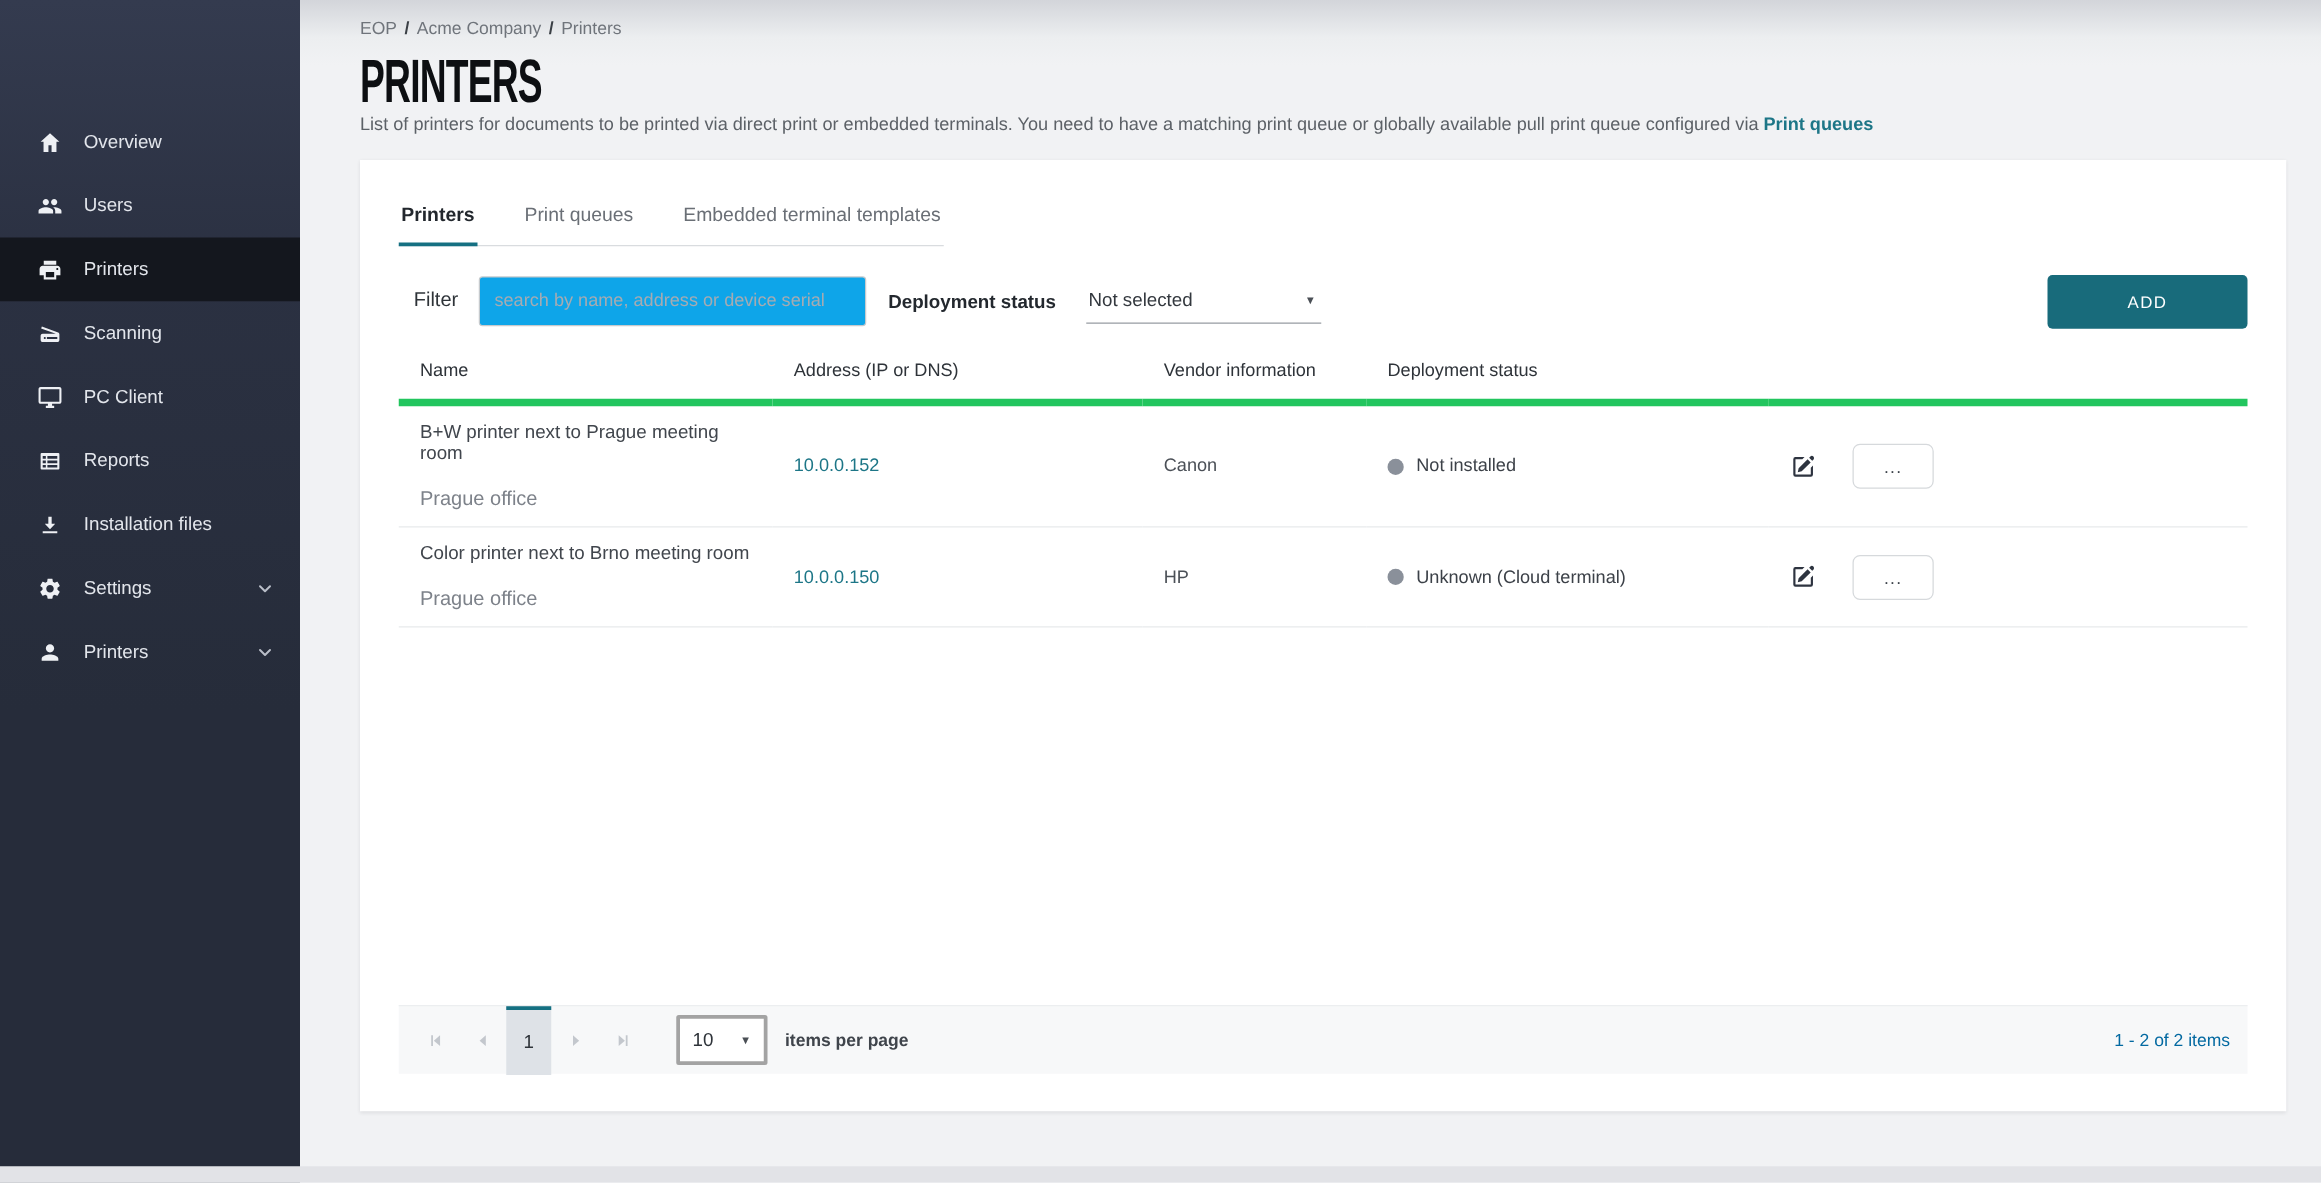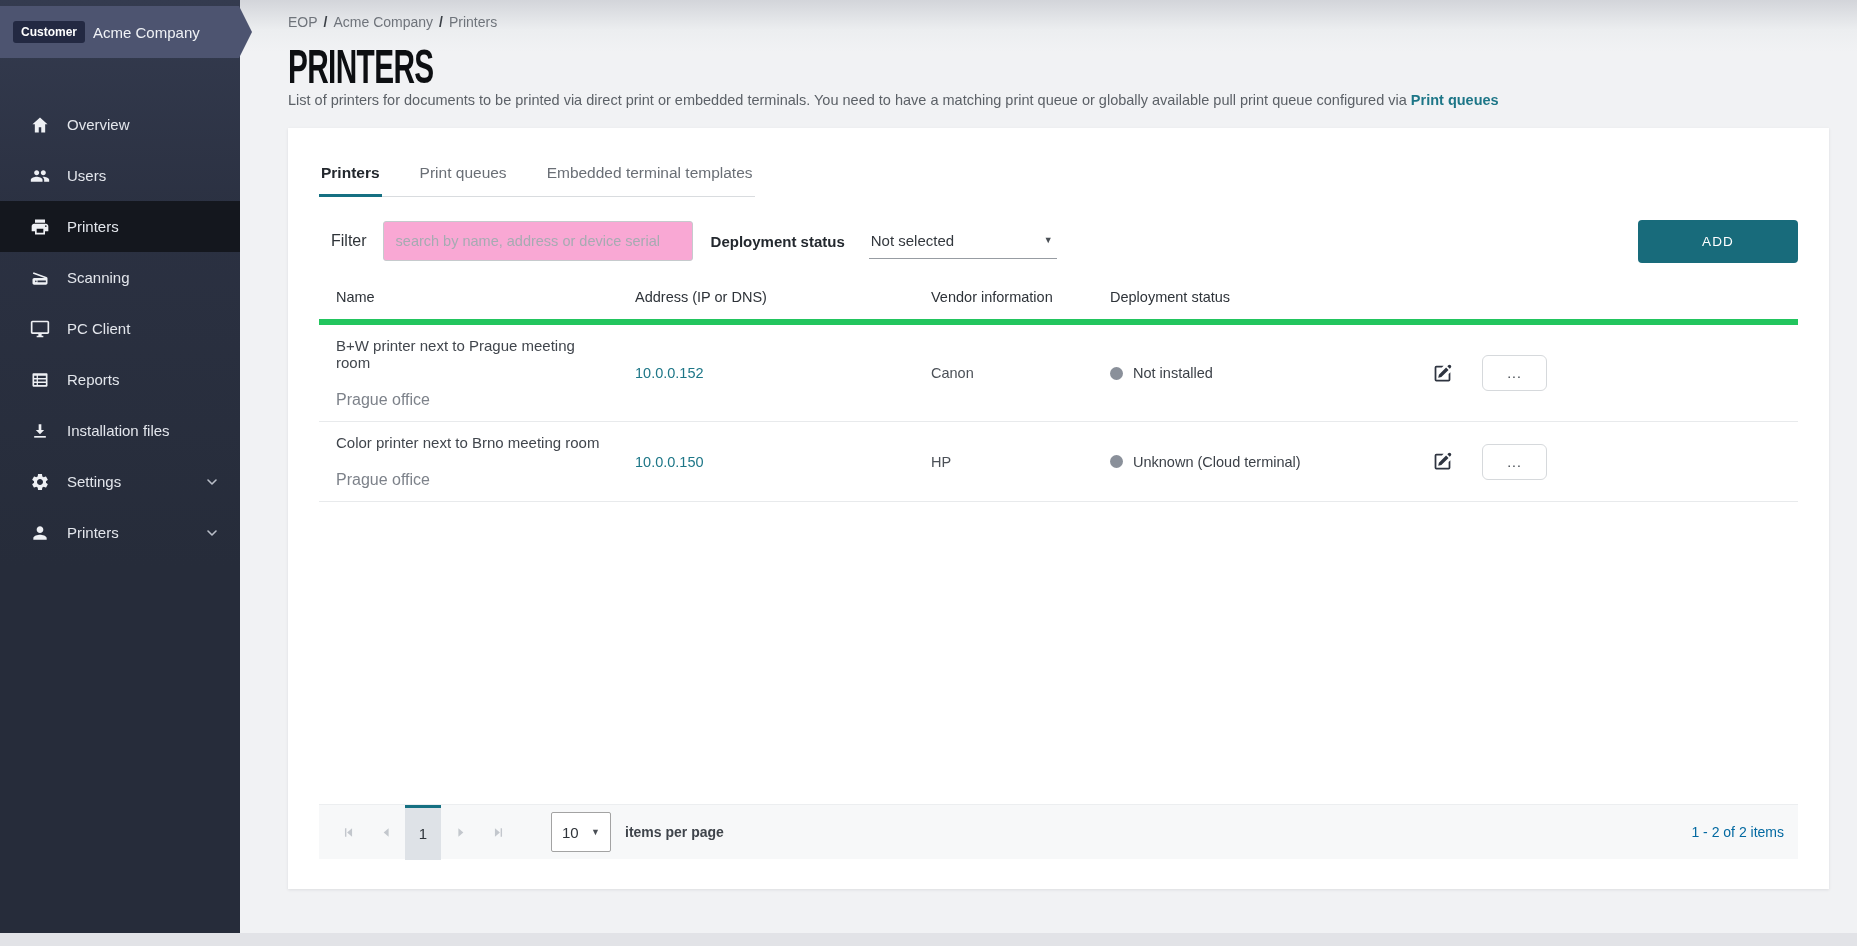--- a/index.html
+++ b/index.html
@@ -7,21 +7,21 @@
   .app { display:flex; width:100%; height:100%; position:relative; }
 
   
   .sidebar { position:relative; width:240px; min-width:240px; height:100%;
     background:linear-gradient(180deg,#343b4f 0%, #2b3142 22%, #262c3a 60%, #262c3a 100%); z-index:2; }
   .ribbon { position:absolute; top:6px; left:0; width:252px; height:52px; background:#4d5470;
     clip-path:polygon(0 0, calc(100% - 13px) 0, 100% 50%, calc(100% - 13px) 100%, 0 100%);
     display:flex; align-items:center; padding-left:13px; gap:8px; }
   .badge { background:#232942; color:#fff; font-size:12px; font-weight:bold; padding:4px 8px; border-radius:3px; }
   .customer-name { color:#f0f2f6; font-size:15px; }
-  .nav { position:absolute; top:99px; left:0; width:100%; }
+  .nav { position:absolute; top:88px; left:0; width:100%; }
   .nav-item { height:51px; display:flex; align-items:center; padding:0 20px 0 30px; gap:17px;
     color:#e3e6ec; font-size:15px; cursor:pointer; }
   .nav-item.active { background:#14171e; }
   .nav-icon { width:20px; height:20px; color:#eef0f4; flex:none; }
   .nav-icon svg { width:20px; height:20px; display:block; }
   .nav-chevron { margin-left:auto; width:16px; height:16px; color:#b9bec8; }
   .nav-chevron svg { width:16px; height:16px; display:block; }
 
   
   .main { flex:1; height:933px; padding:0 28px 0 48px;
@@ -38,21 +38,21 @@
   
   .card { margin-top:20px; height:761px; background:#fff; box-shadow:0 1px 3px rgba(20,23,28,.09);
     display:flex; flex-direction:column; padding:0 31px 30px; }
   .tabs { margin-top:26px; display:flex; gap:36px; width:max-content; border-bottom:1px solid #d9dcdf; }
   .tab { padding:10px 2px 12px; font-size:15.5px; color:#6a6f76; cursor:pointer; margin-bottom:-1px; }
   .tab.active { color:#22272d; font-weight:bold; border-bottom:3px solid #157082; }
 
   .filter-row { margin-top:22px; display:flex; align-items:center; height:44px; }
   .filter-label { margin-left:12px; font-size:16px; color:#2e3338; }
   .filter-input { margin-left:16px; width:310px; height:40px; border:1px solid #c6cacd; border-radius:3px;
-    background:#f9a8d4; padding:0 12px; font-size:14.5px; color:#33383e; font-family:"Liberation Sans",sans-serif; }
+    background:#0ea5e9; padding:0 12px; font-size:14.5px; color:#33383e; font-family:"Liberation Sans",sans-serif; }
   .filter-input::placeholder { color:#a6abb2; }
   .dep-label { margin-left:18px; font-size:15px; font-weight:bold; color:#23282e; }
   .dropdown { margin-left:24px; width:188px; display:flex; align-items:center; justify-content:space-between;
     border-bottom:1px solid #979ca2; padding:8px 4px 9px 2px; cursor:pointer; }
   .dropdown .dd-value { font-size:15px; color:#33383e; }
   .caret { font-size:9px; color:#4a4f55; }
   .add-btn { margin-left:auto; width:160px; height:43px; background:#186b7b; color:#fff; border:none;
     border-radius:4px; font-size:13.5px; letter-spacing:1.2px; cursor:pointer; font-family:"Liberation Sans",sans-serif; }
 
   
@@ -75,38 +75,34 @@
     color:#3c424a; font-size:14px; letter-spacing:1px; cursor:pointer; font-family:"Liberation Sans",sans-serif; }
 
   
   .pager { margin-top:auto; height:55px; background:#f7f8f9; border-top:1px solid #eceef0;
     display:flex; align-items:center; padding:0 14px 0 10px; }
   .pg-btn { width:38px; height:55px; display:flex; align-items:center; justify-content:center;
     background:none; border:none; color:#c3c7cd; cursor:default; }
   .pg-btn svg { width:17px; height:17px; }
   .pg-current { width:36px; height:55px; display:flex; align-items:center; justify-content:center;
     background:#dee2e7; border-top:3px solid #157082; font-size:15px; color:#2f343a; cursor:pointer; }
-  .page-size { margin-left:34px; width:60px; height:40px; background:#fff; border:1px solid #a3a3a3; border-radius:2px;
+  .page-size { margin-left:24px; width:73px; height:40px; background:#fff; border:3px solid #a3a3a3; border-radius:2px;
     display:flex; align-items:center; justify-content:space-between; padding:0 10px; cursor:pointer; }
   .page-size .ps-value { font-size:15px; color:#2f343a; }
   .pg-label { margin-left:14px; font-size:14px; font-weight:bold; color:#3f444b; }
   .pg-range { margin-left:auto; font-size:14px; color:#0369a1; }
 
   .bottom-strip { position:fixed; left:0; bottom:0; width:100%; height:13px; background:#e2e3e7; z-index:5; }
 </style>
 </head>
 <body>
 
 <div class="app">
 
   <aside class="sidebar">
-    <div class="ribbon">
-      <span class="badge">Customer</span>
-      <span class="customer-name">Acme Company</span>
-    </div>
     <nav class="nav" id="nav">
         <div class="nav-item">
           <span class="nav-icon">
             <svg viewBox="0 0 24 24" fill="currentColor">
               <path d="M12 3l9 8.2h-2.8V21h-4.7v-6.4h-3V21H5.8v-9.8H3z"></path>
             </svg>
           </span>
           <span class="nav-label">Overview</span>
         </div>
         <div class="nav-item">

